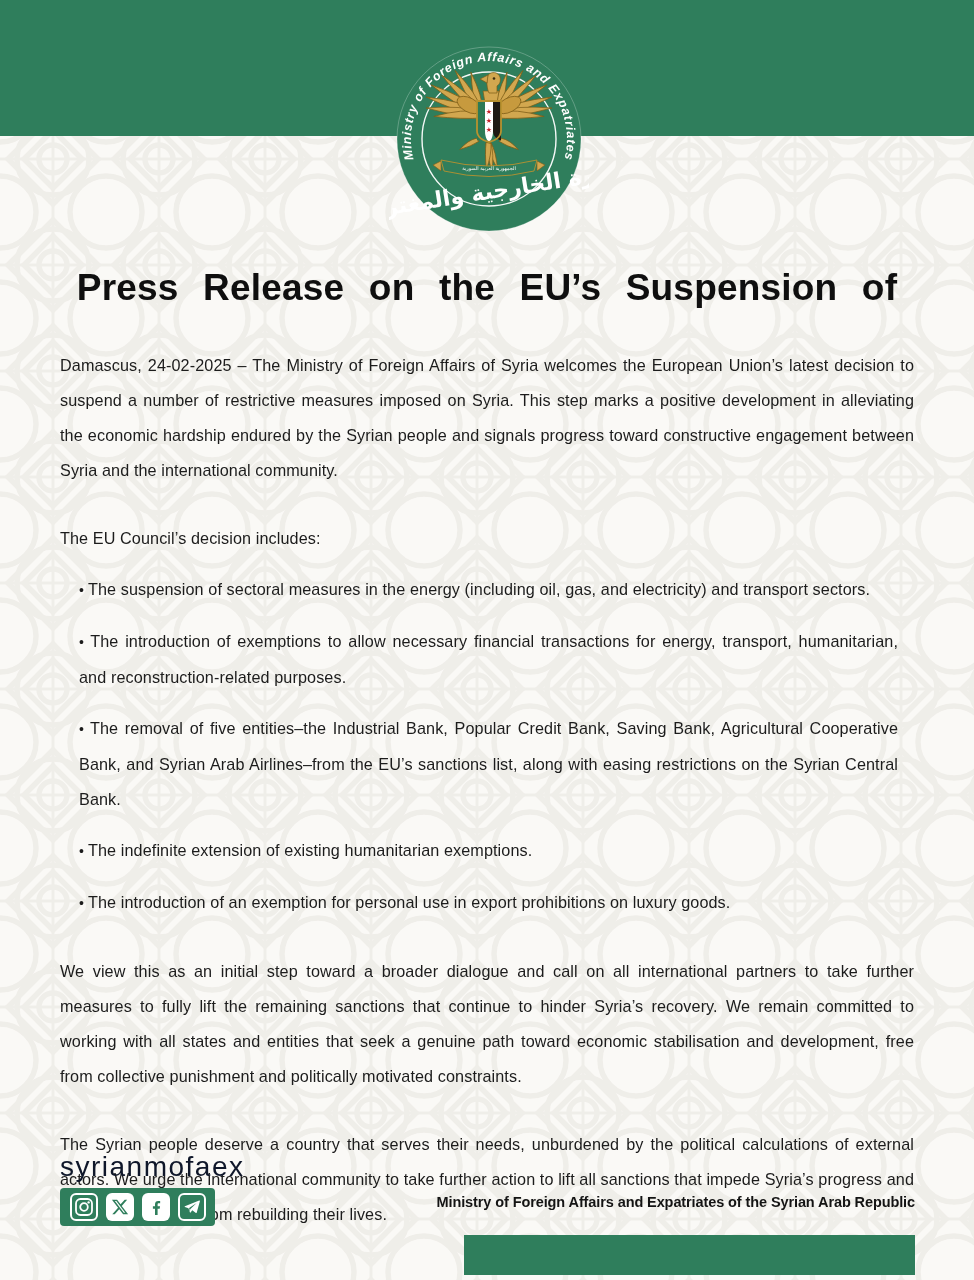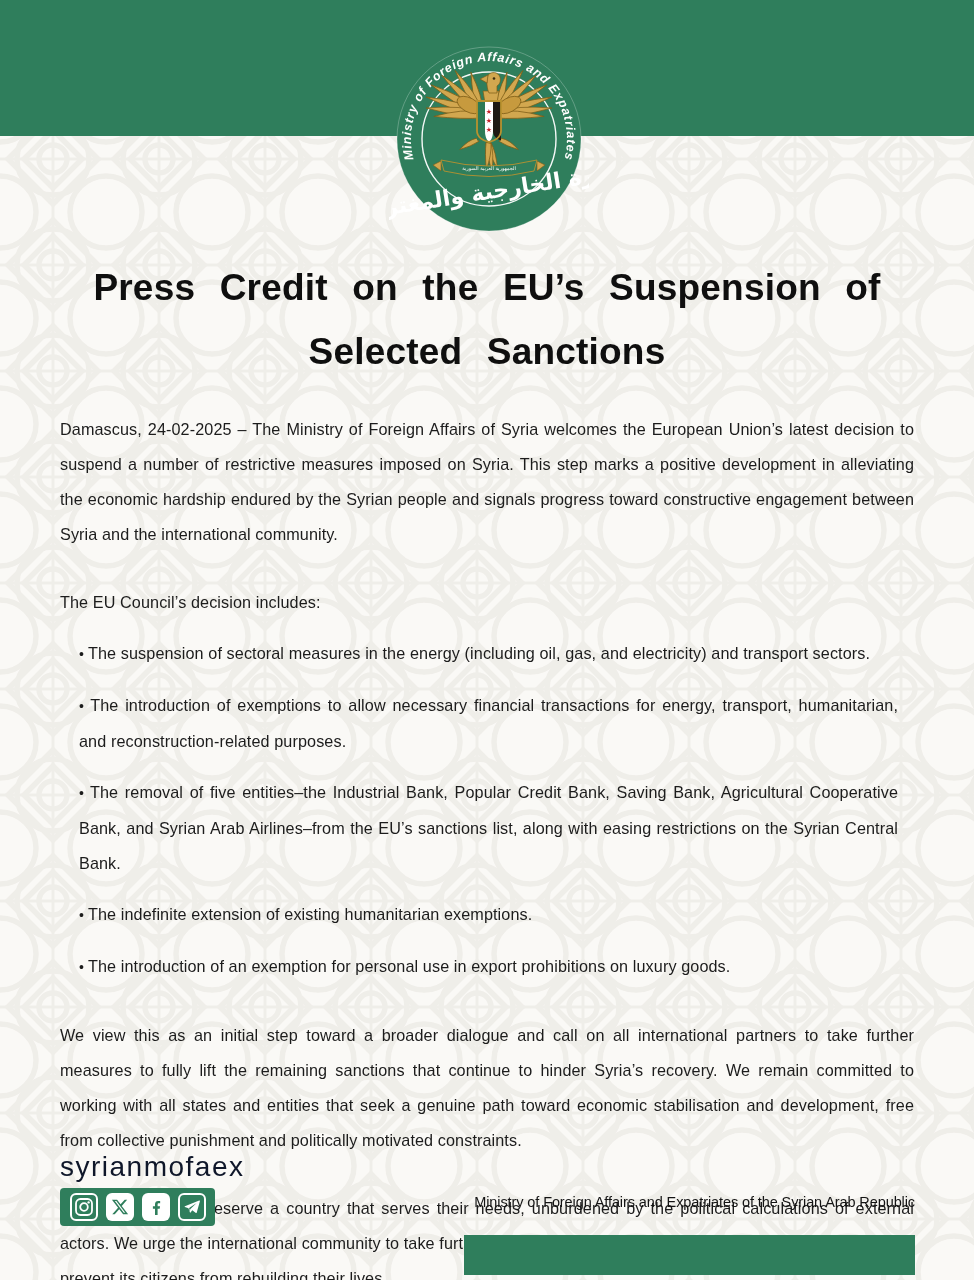--- a/index.html
+++ b/index.html
@@ -41,21 +41,21 @@
   .social-bar{
     position:absolute;left:60px;top:1188px;z-index:1;
     width:155px;height:38px;background:var(--green);border-radius:4px;
     display:flex;align-items:center;justify-content:center;gap:8px;
   }
   .tile{width:28px;height:28px;border-radius:6px;display:flex;align-items:center;justify-content:center}
   .tile.solid{background:#fff}
   .tile.outline{border:2px solid #fff}
   .org-line{
     position:absolute;right:59px;top:1194px;z-index:1;
-    font-size:14.5px;font-weight:400;letter-spacing:-.1px;color:#141414;
+    font-size:14.5px;font-weight:700;letter-spacing:-.1px;color:#141414;
   }
   .bottom-band{
     position:absolute;left:464px;right:59px;top:1235px;height:40px;
     background:var(--green);z-index:1;
   }
 </style>
 </head>
 <body>
 
 <div class="page">
@@ -138,22 +138,21 @@
       <path d="M48,22 L56,26 L48,32 Z" fill="#D2A74F" stroke="#7b5b15" stroke-width="0.6"></path>
       <path d="M-48,21 Q0,33 48,21 L45,32 Q0,43 -45,32 Z" fill="#2F7E5C" stroke="#b8922f" stroke-width="0.9"></path>
       <text x="0" y="30.5" text-anchor="middle" font-size="5" fill="#ffffff" font-family="DejaVu Sans, sans-serif">الجمهورية العربية السورية</text>
     </g>
 
     <text x="0" y="60" text-anchor="middle" transform="rotate(-9 0 60)" font-size="22" font-weight="700" fill="#ffffff" font-family="DejaVu Sans, sans-serif">وزارة الخارجية والمغتربين</text>
   </svg>
 
   <main>
     <h1>
-      <span>Press Credit on the EU’s Suspension of</span><br>
-      <span>Selected Sanctions</span>
+      <span>Press Release on the EU’s Suspension of</span><br>
     </h1>
 
     <p class="body">Damascus, 24-02-2025 – The Ministry of Foreign Affairs of Syria welcomes the European Union’s latest decision to suspend a number of restrictive measures imposed on Syria. This step marks a positive development in alleviating the economic hardship endured by the Syrian people and signals progress toward constructive engagement between Syria and the international community.</p>
 
     <p class="body list-intro">The EU Council’s decision includes:</p>
 
     <div class="bullets body-bullets">
         <p class="body bullet">The suspension of sectoral measures in the energy (including oil, gas, and electricity) and transport sectors.</p>
         <p class="body bullet">The introduction of exemptions to allow necessary financial transactions for energy, transport, humanitarian, and reconstruction-related purposes.</p>
         <p class="body bullet">The removal of five entities–the Industrial Bank, Popular Credit Bank, Saving Bank, Agricultural Cooperative Bank, and Syrian Arab Airlines–from the EU’s sanctions list, along with easing restrictions on the Syrian Central Bank.</p>

